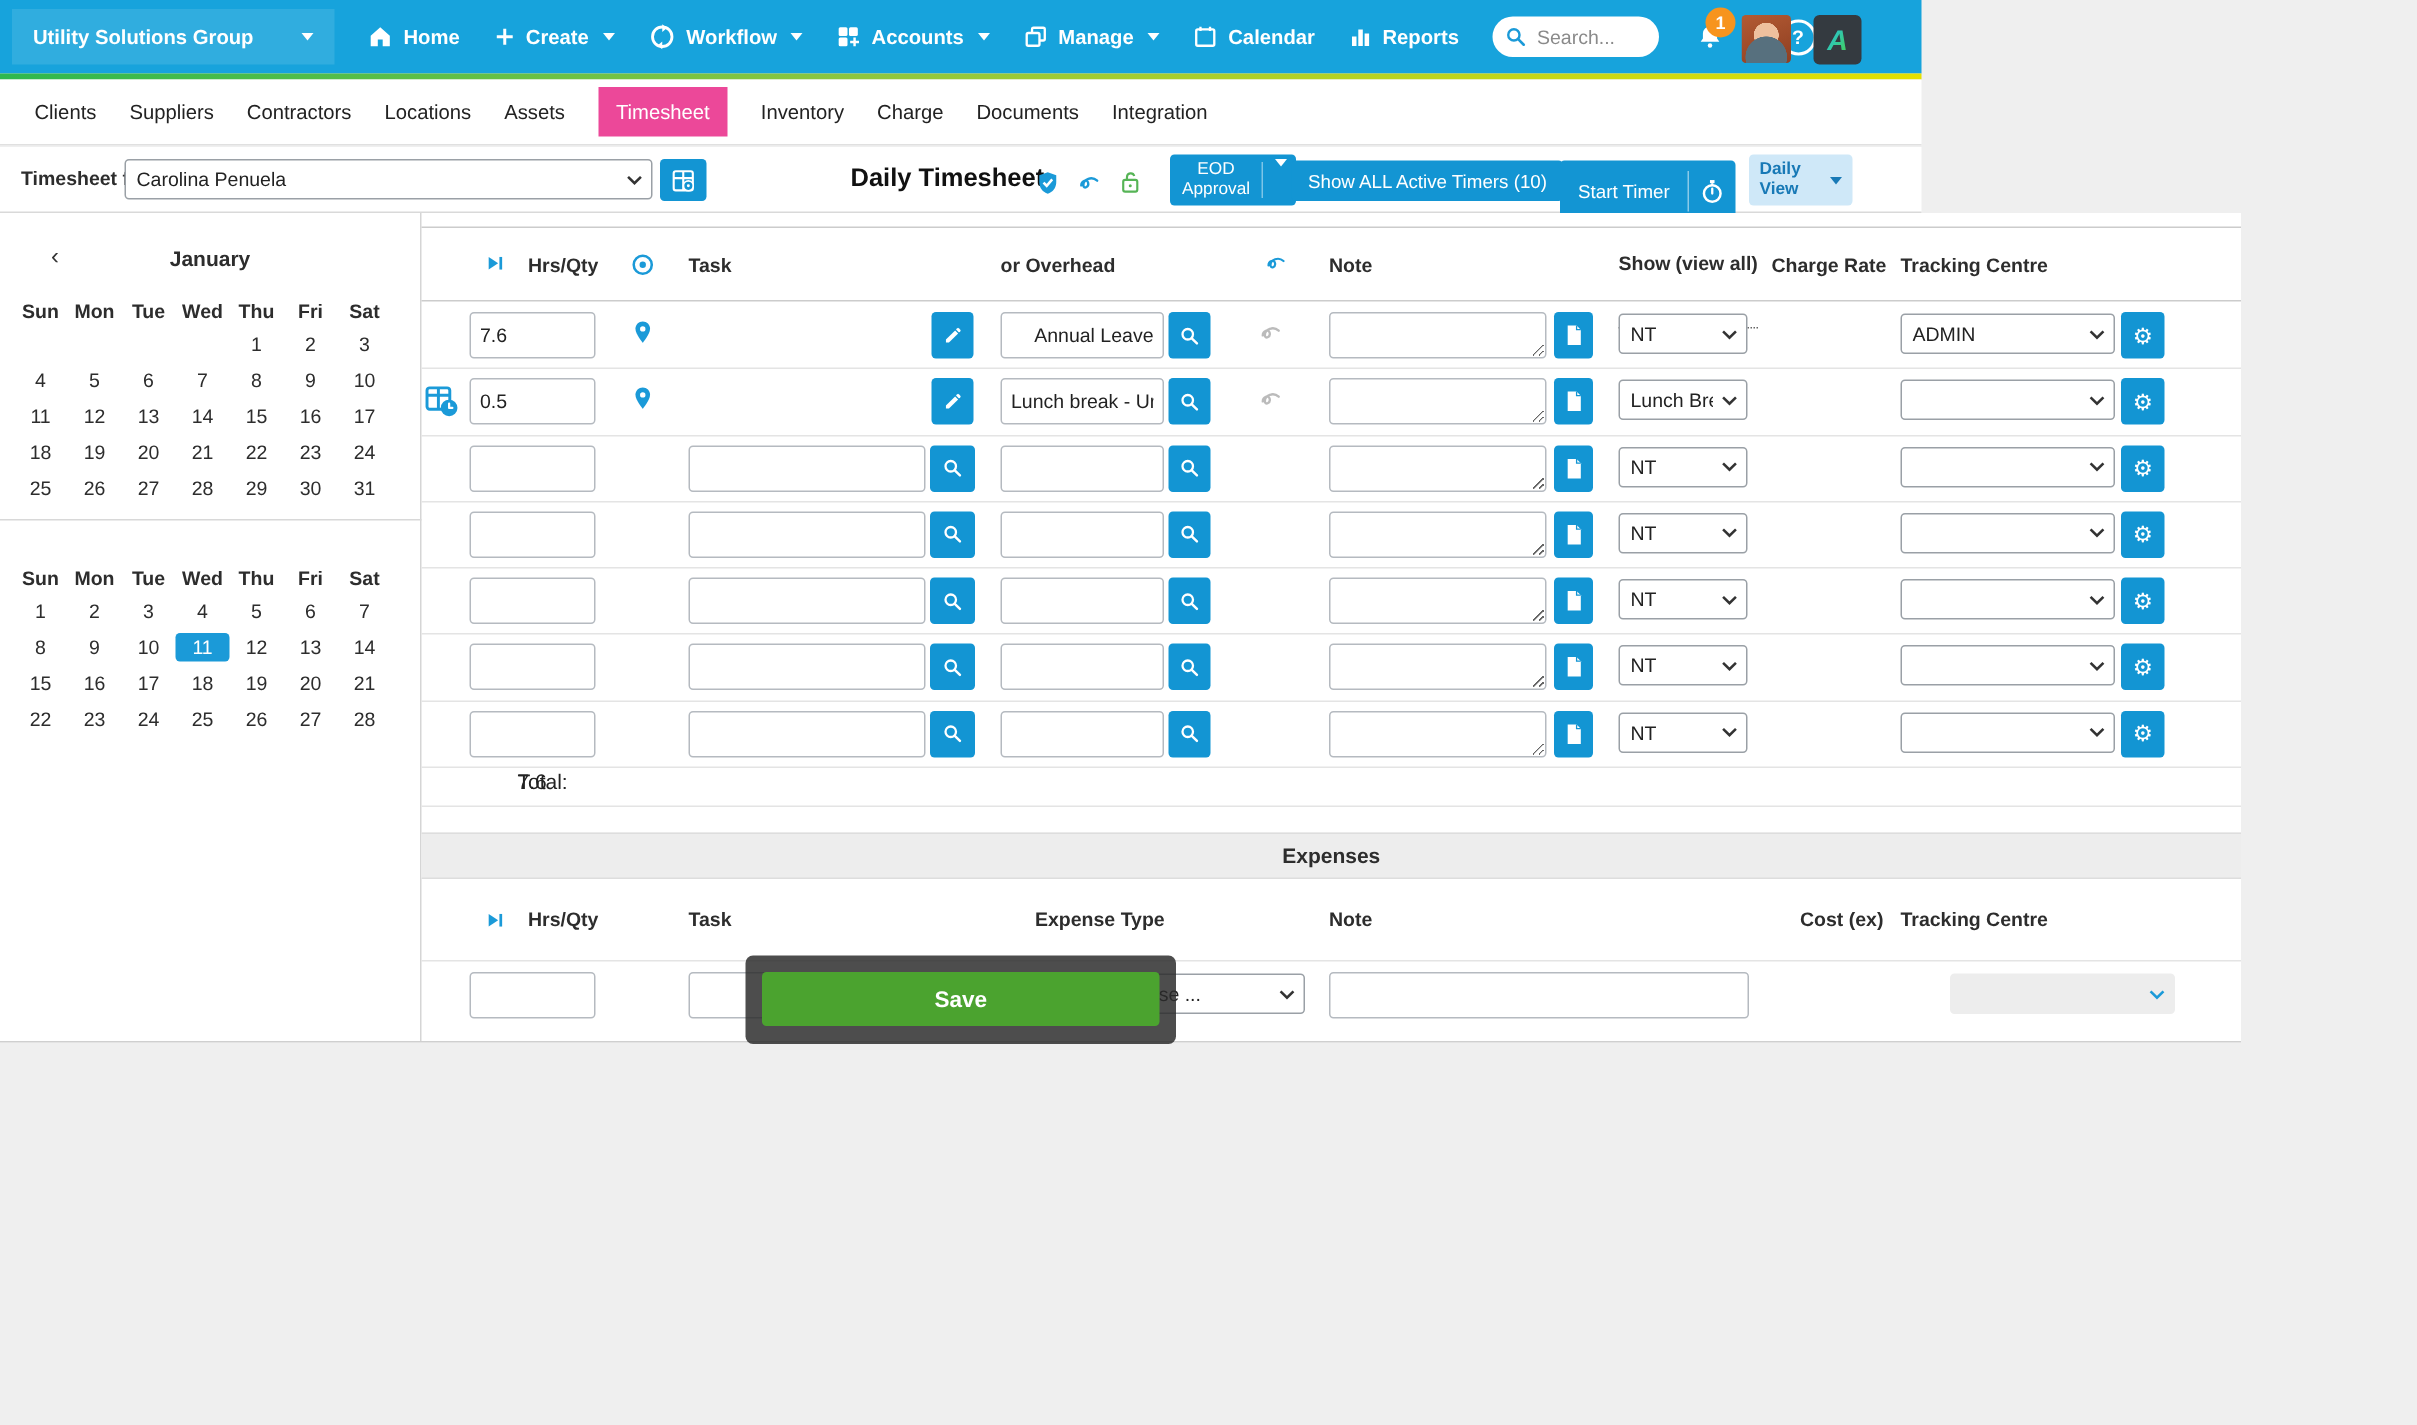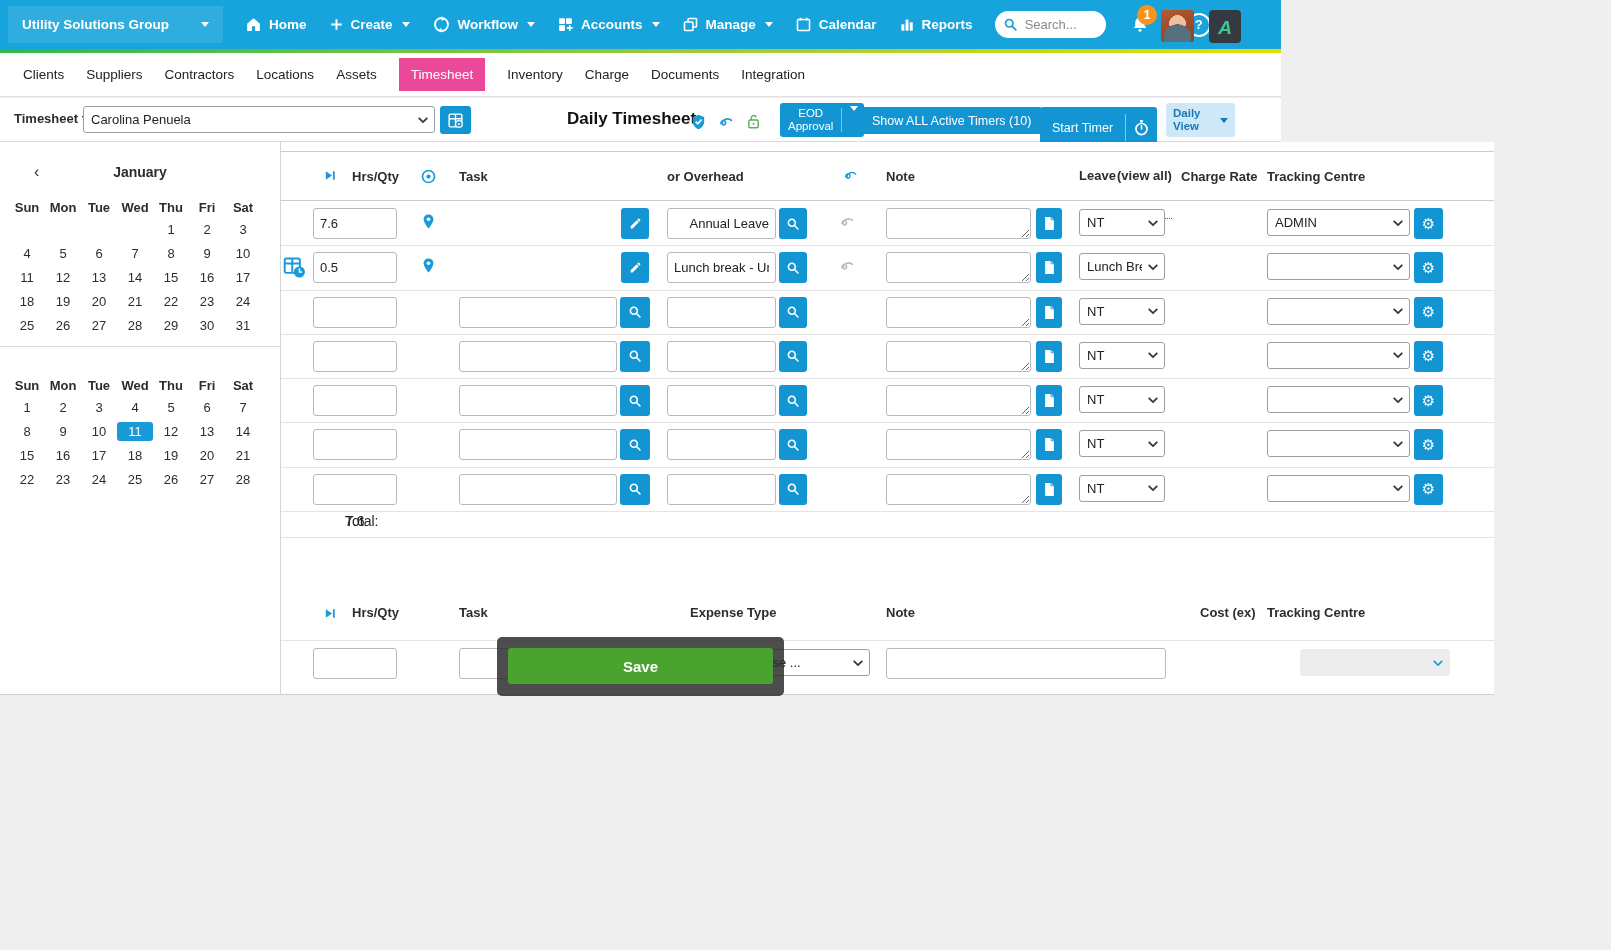--- a/index.html
+++ b/index.html
@@ -385,21 +385,21 @@
         <span class="hicon2" style="left:139px"><svg width="17" height="17" viewBox="0 0 24 24">
               <circle cx="12" cy="12" r="8.5" stroke="#1b9ad8" stroke-width="2.4" fill="none"></circle>
               <circle cx="12" cy="12" r="3" fill="#1b9ad8"></circle>
             </svg></span>
         <span class="hl" style="left:178px">Task</span>
         <span class="hl" style="left:386px">or Overhead</span>
         <span class="hicon2" style="left:562px"><svg width="16" height="14" viewBox="0 0 24 20">
               <path d="M4 13 c0 -4.5 5.5 -6.5 6.5 -2.5 c1 4 -4.5 6.5 -4.5 2 c0 -5.5 8 -8.5 13 -4" stroke="#1b9ad8" stroke-width="2.2" fill="none" stroke-linecap="round"></path>
             </svg></span>
         <span class="hl" style="left:605px">Note</span>
-        <span class="hl dotted" style="left:798px">Leave</span>
+        <span class="hl dotted" style="left:798px">Show</span>
         <span class="hl dotted" style="left:836px">(view all)</span>
         <span class="hl" style="left:900px">Charge Rate</span>
         <span class="hl" style="left:986px">Tracking Centre</span>
       </div>
 
       <div class="rows" id="rows">
           <div class="t-row filled">
 
     <input class="in hrs-in" value="7.6" style="">
     <span class="cell pin-ic f-only"><svg width="15" height="19" viewBox="0 0 24 30">
@@ -673,20 +673,21 @@
   </div>
         </div>
 
       <div class="totalrow">
         <span>
             <span>Total:</span> 
             <span>7.6</span>
           </span>
       </div>
 
+      <div class="expbar">Expenses</div>
 
       <div class="exphead">
         <span class="hicon2" style="left:42px"><svg width="14" height="15" viewBox="0 0 20 20">
               <path d="M4 4 L13 10 4 16 Z" fill="#1b9ad8"></path>
               <rect x="14.2" y="4" width="2.6" height="12" fill="#1b9ad8"></rect>
             </svg></span>
         <span class="hl" style="left:71px">Hrs/Qty</span>
         <span class="hl" style="left:178px">Task</span>
         <span class="hl" style="left:409px">Expense Type</span>
         <span class="hl" style="left:605px">Note</span>

